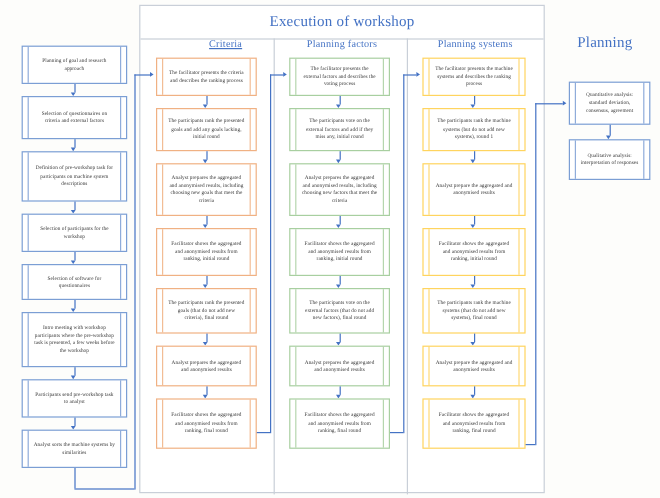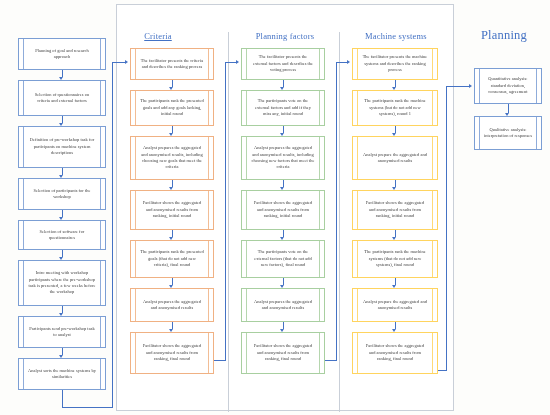--- a/index.html
+++ b/index.html
@@ -83,29 +83,30 @@
     border-bottom:2.6px solid transparent;
     border-left:3.4px solid #4472c4;
   }
 </style>
 </head>
 <body>
 
 <div class="canvas">
 
   <div class="panel panel-exec">
+    <div class="exec-title">Execution of workshop</div>
     <div class="lane-div" style="left:111px;"></div>
     <div class="lane-div" style="left:222px;"></div>
   </div>
 
   <div class="col-title" style="left:462px;top:28px;width:84px;">Planning</div>
 
-  <div class="col-title sub" style="left:104px;top:31px;width:108px;text-decoration:underline;">Criteria</div>
+  <div class="col-title sub" style="left:134px;top:31px;width:108px;text-decoration:underline;">Criteria</div>
   <div class="col-title sub" style="left:231px;top:31px;width:108px;">Planning factors</div>
-  <div class="col-title sub" style="left:342px;top:31px;width:108px;">Machine systems</div>
+  <div class="col-title sub" style="left:342px;top:31px;width:108px;">Planning systems</div>
 
   <div class="box b-blue" style="left:18px;top:38px;width:88px;height:32px;">
       <span class="inner">Planning of goal and research approach</span>
     </div>
   <div class="arrow" style="left:62px;top:70px;height:10px;">
       <div class="stem" style="height:7px;"></div>
       <div class="head"></div>
     </div>
 
   <div class="box b-blue" style="left:18px;top:80px;width:88px;height:36px;">

